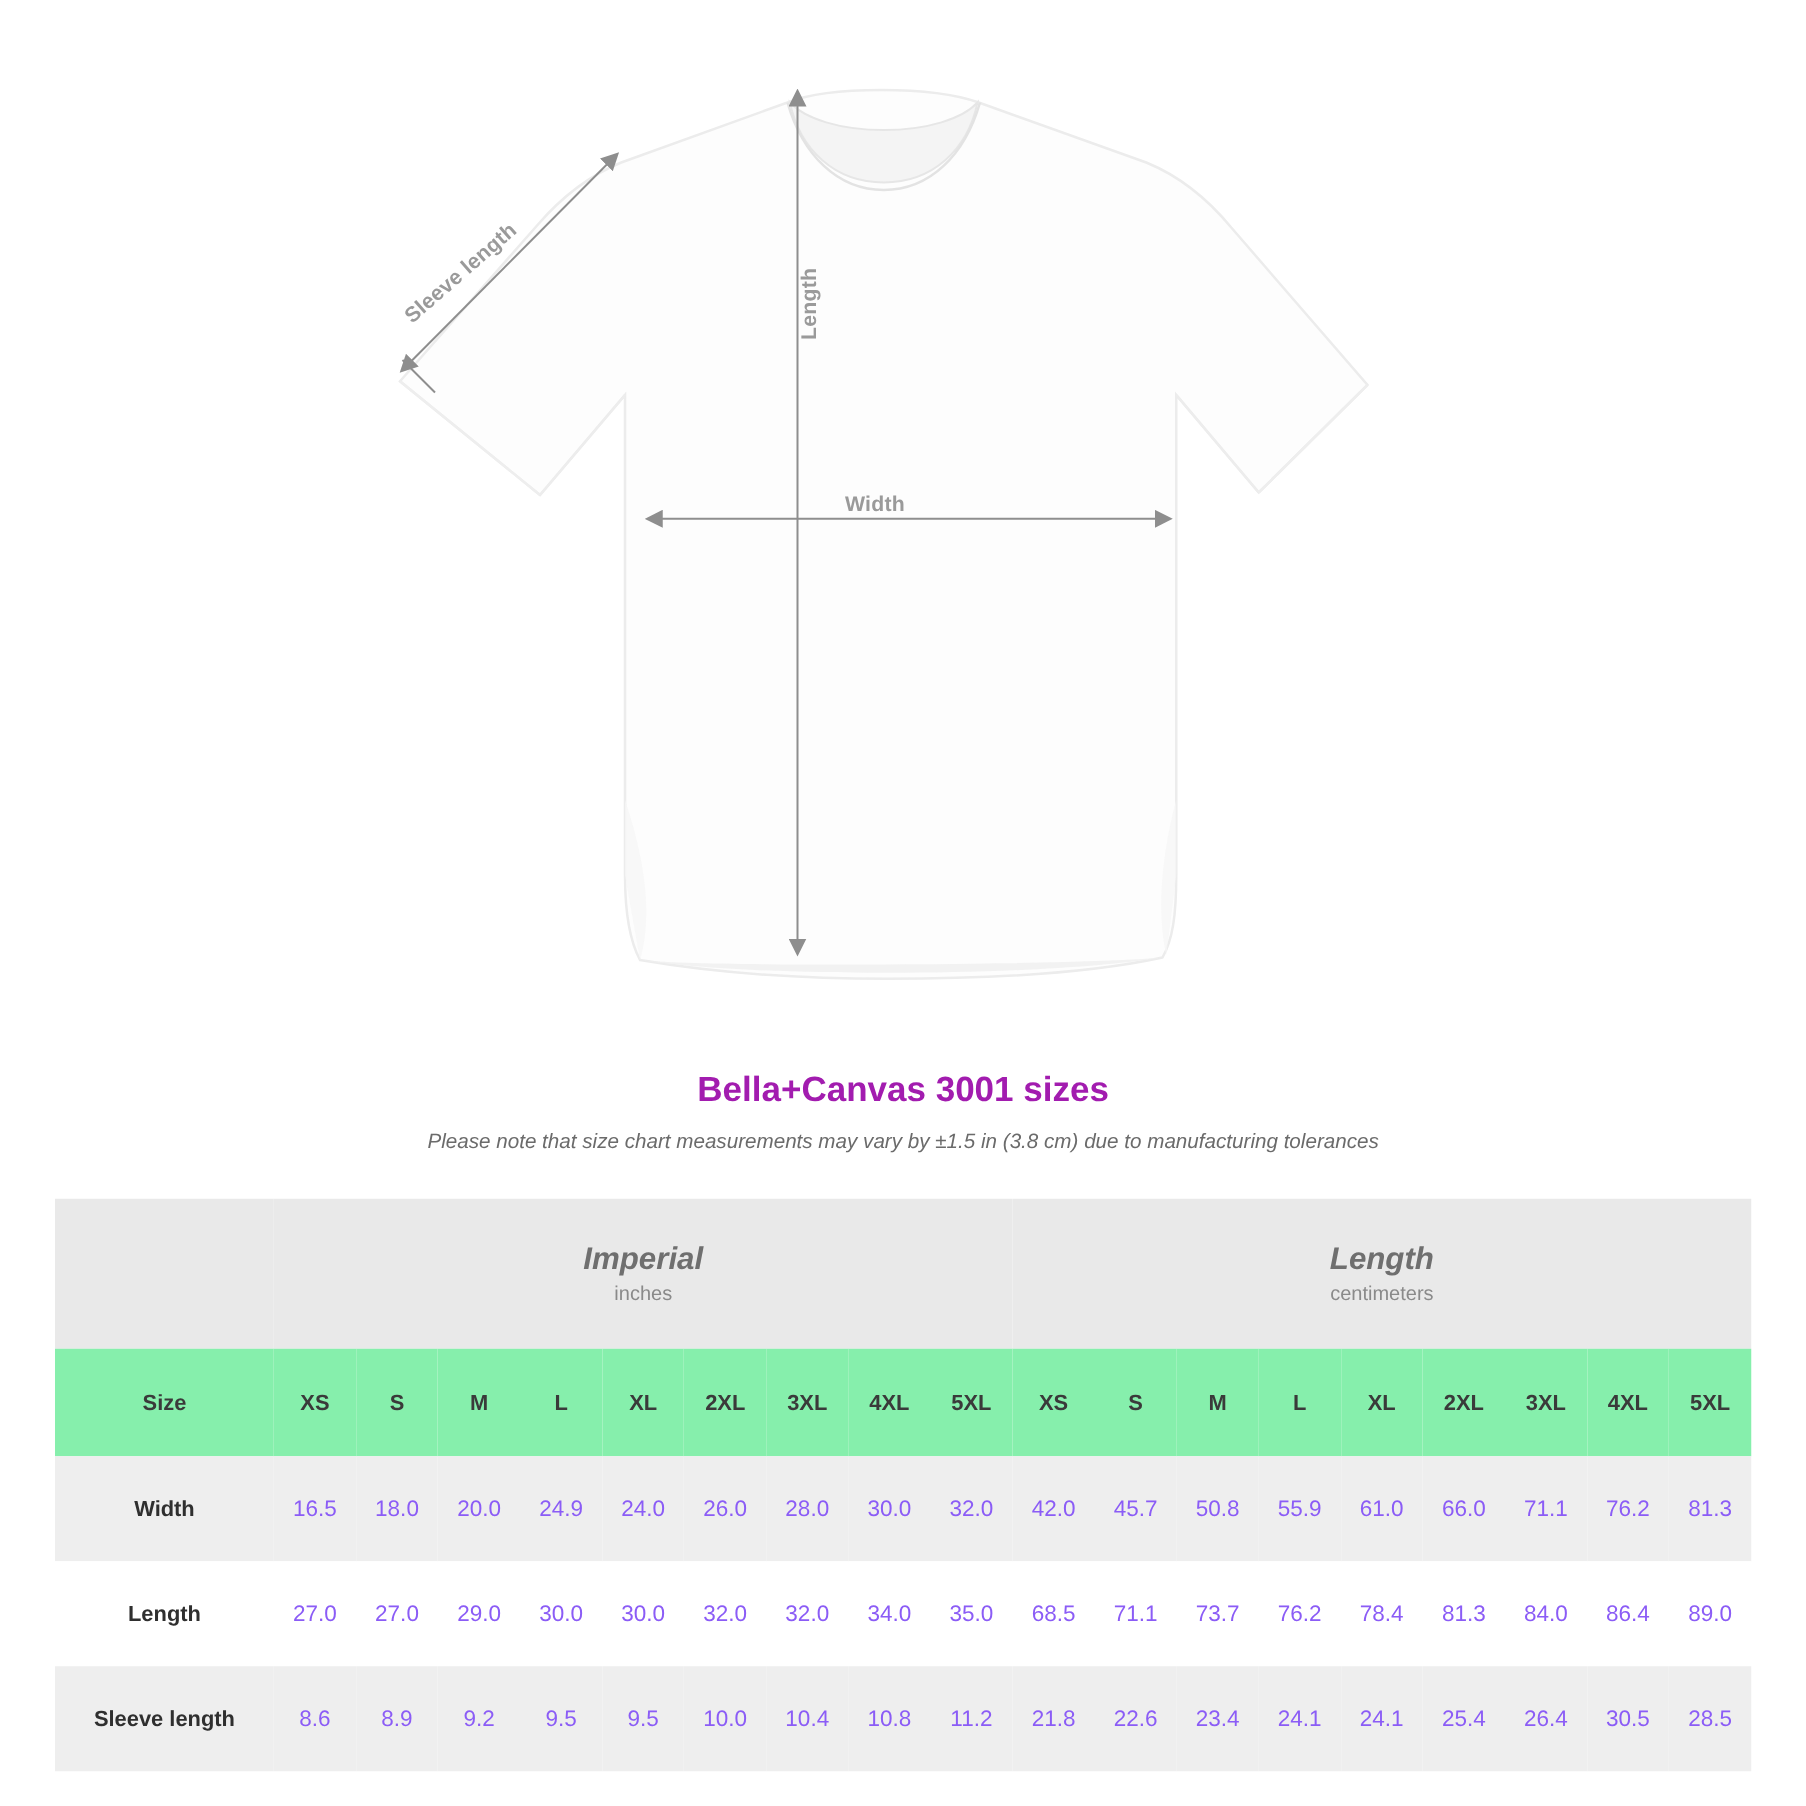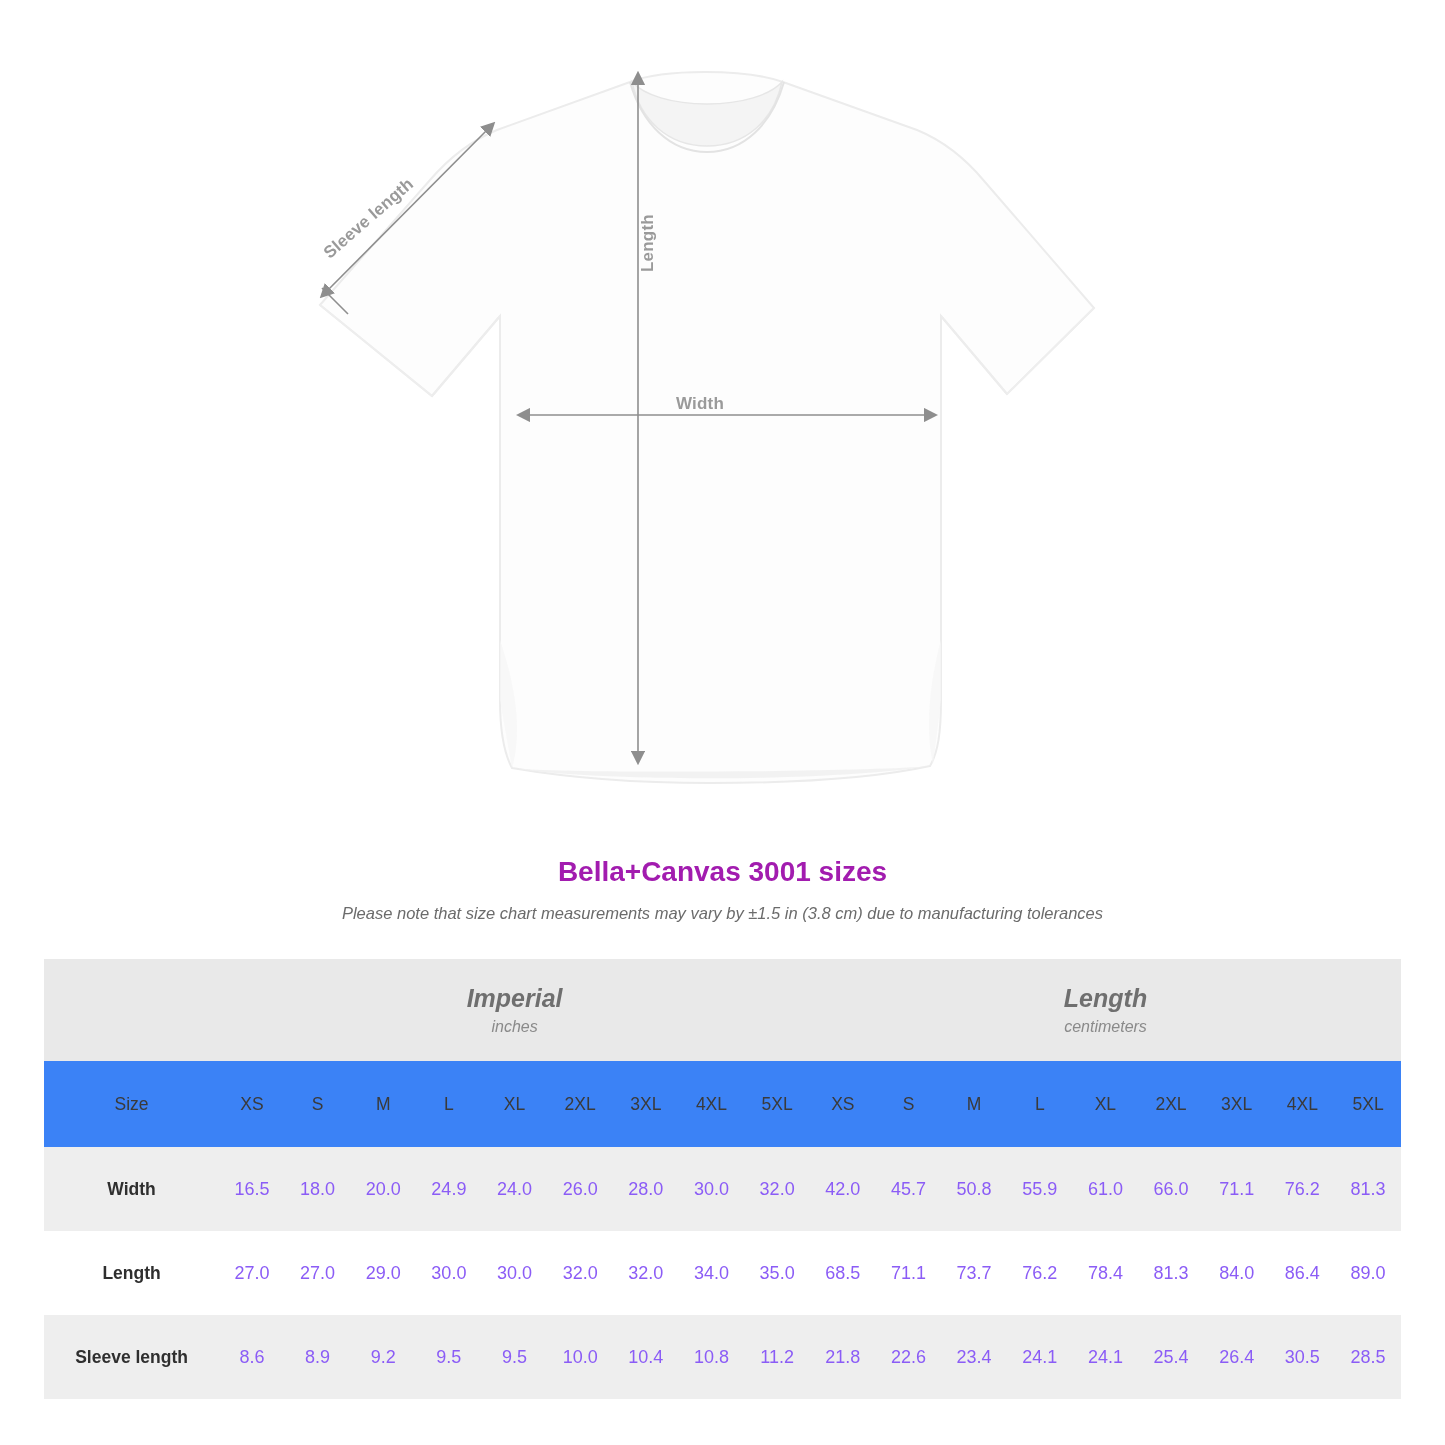--- a/index.html
+++ b/index.html
@@ -92,44 +92,43 @@
   table.size-table td,
   table.size-table th {
     border: none;
     text-align: center;
     vertical-align: middle;
   }
 
   
   .unit-row td {
     background: #e9e9e9;
-    height: 102px;
+    height: 120px;
     padding: 0;
   }
   .unit-name {
     font-size: 25px;
     font-style: italic;
     font-weight: bold;
     color: #6f6f6f;
     line-height: 1.15;
   }
   .unit-sub {
     font-size: 16px;
-    font-style: italic;
     color: #8a8a8a;
     margin-top: 6px;
   }
 
   
   .head-row td {
     height: 84px;
     font-size: 17.5px;
-    font-weight: normal;
+    font-weight: bold;
     color: #3a3a3a;
-    background: #3b82f6;
+    background: #86efac;
   }
   .head-row td.rowlabel {
     font-size: 17.5px;
   }
 
   
   .data-row td {
     height: 82px;
     font-size: 18px;
     color: #8b5cf6;

